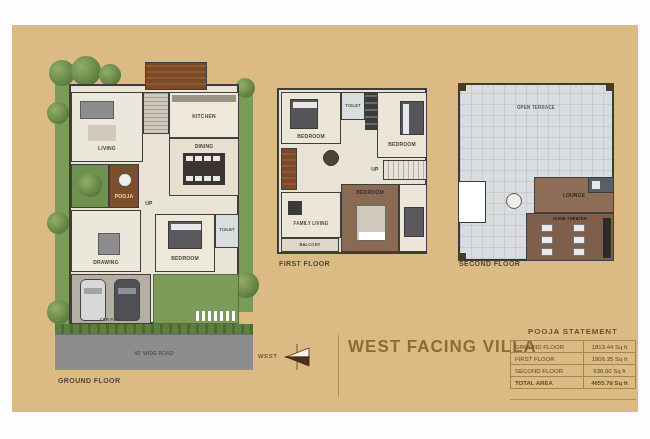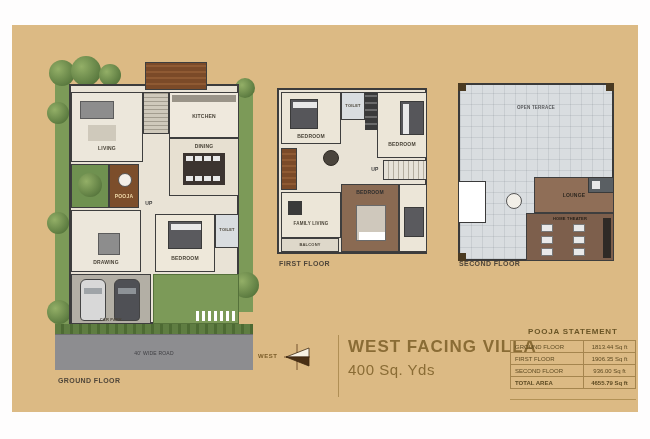--- a/index.html
+++ b/index.html
@@ -225,21 +225,20 @@
 
     <div class="compass-word" style="left:246px; top:328px;">WEST</div>
     <svg class="abs" style="left:271px; top:318px;" width="28" height="28" viewBox="0 0 28 28">
       <line x1="14" y1="1" x2="14" y2="27" stroke="#5a3a1a" stroke-width="0.8"></line>
       <line x1="1" y1="14" x2="27" y2="14" stroke="#5a3a1a" stroke-width="0.8"></line>
       <polygon points="3,14 26,5 26,14" fill="#f7f1e4" stroke="#3f2a12" stroke-width="0.8"></polygon>
       <polygon points="3,14 26,14 26,23" fill="#4a3015" stroke="#3f2a12" stroke-width="0.8"></polygon>
     </svg>
     <div class="vline" style="left:326px; top:310px; height:62px;"></div>
     <div class="title" style="left:336px; top:312px;">WEST FACING VILLA</div>
-    <div class="subtitle" style="left:336px; top:336px;">400 Sq. Yds</div>
 
     <div class="area-panel" style="left:498px; top:302px;">
       <div class="area-header">POOJA STATEMENT</div>
       <table class="area">
         <tbody>
             <tr>
           <td>GROUND FLOOR</td>
           <td class="val">1813.44 Sq ft</td>
         </tr>
         <tr>

